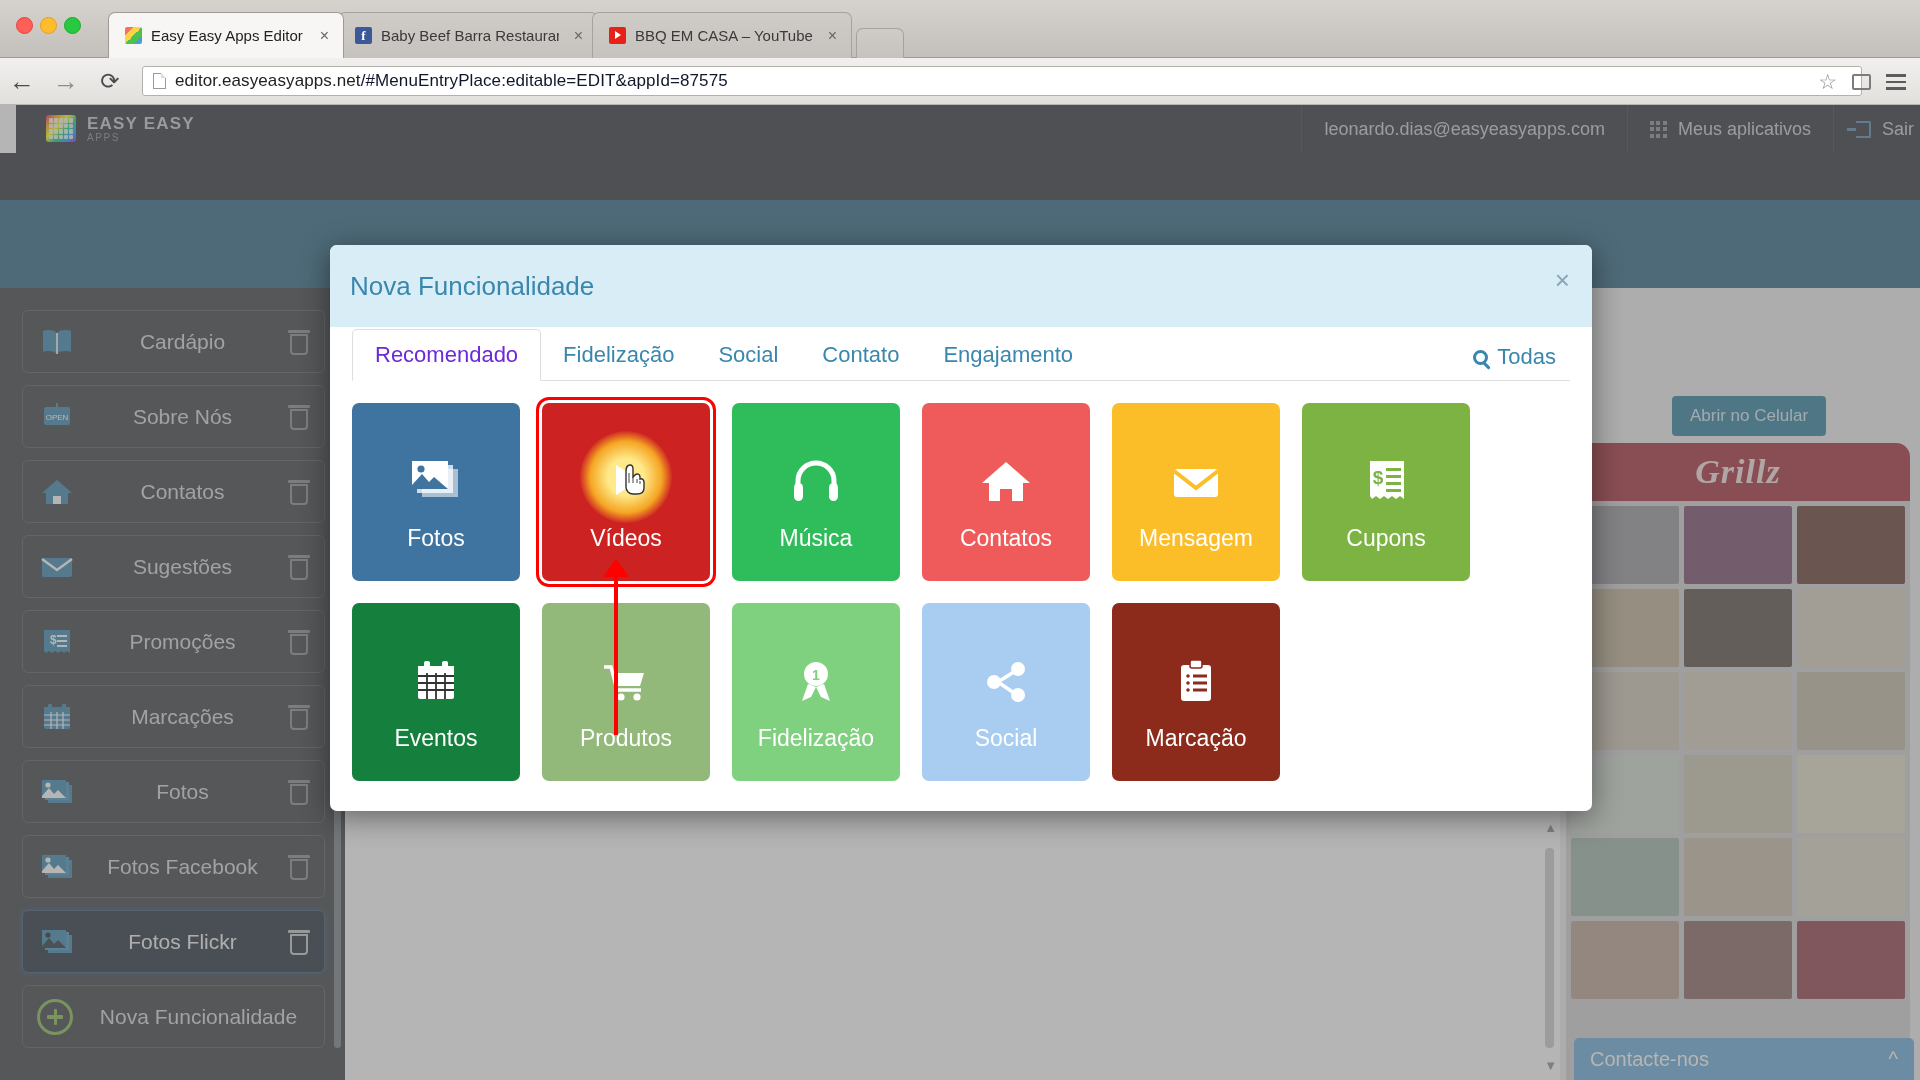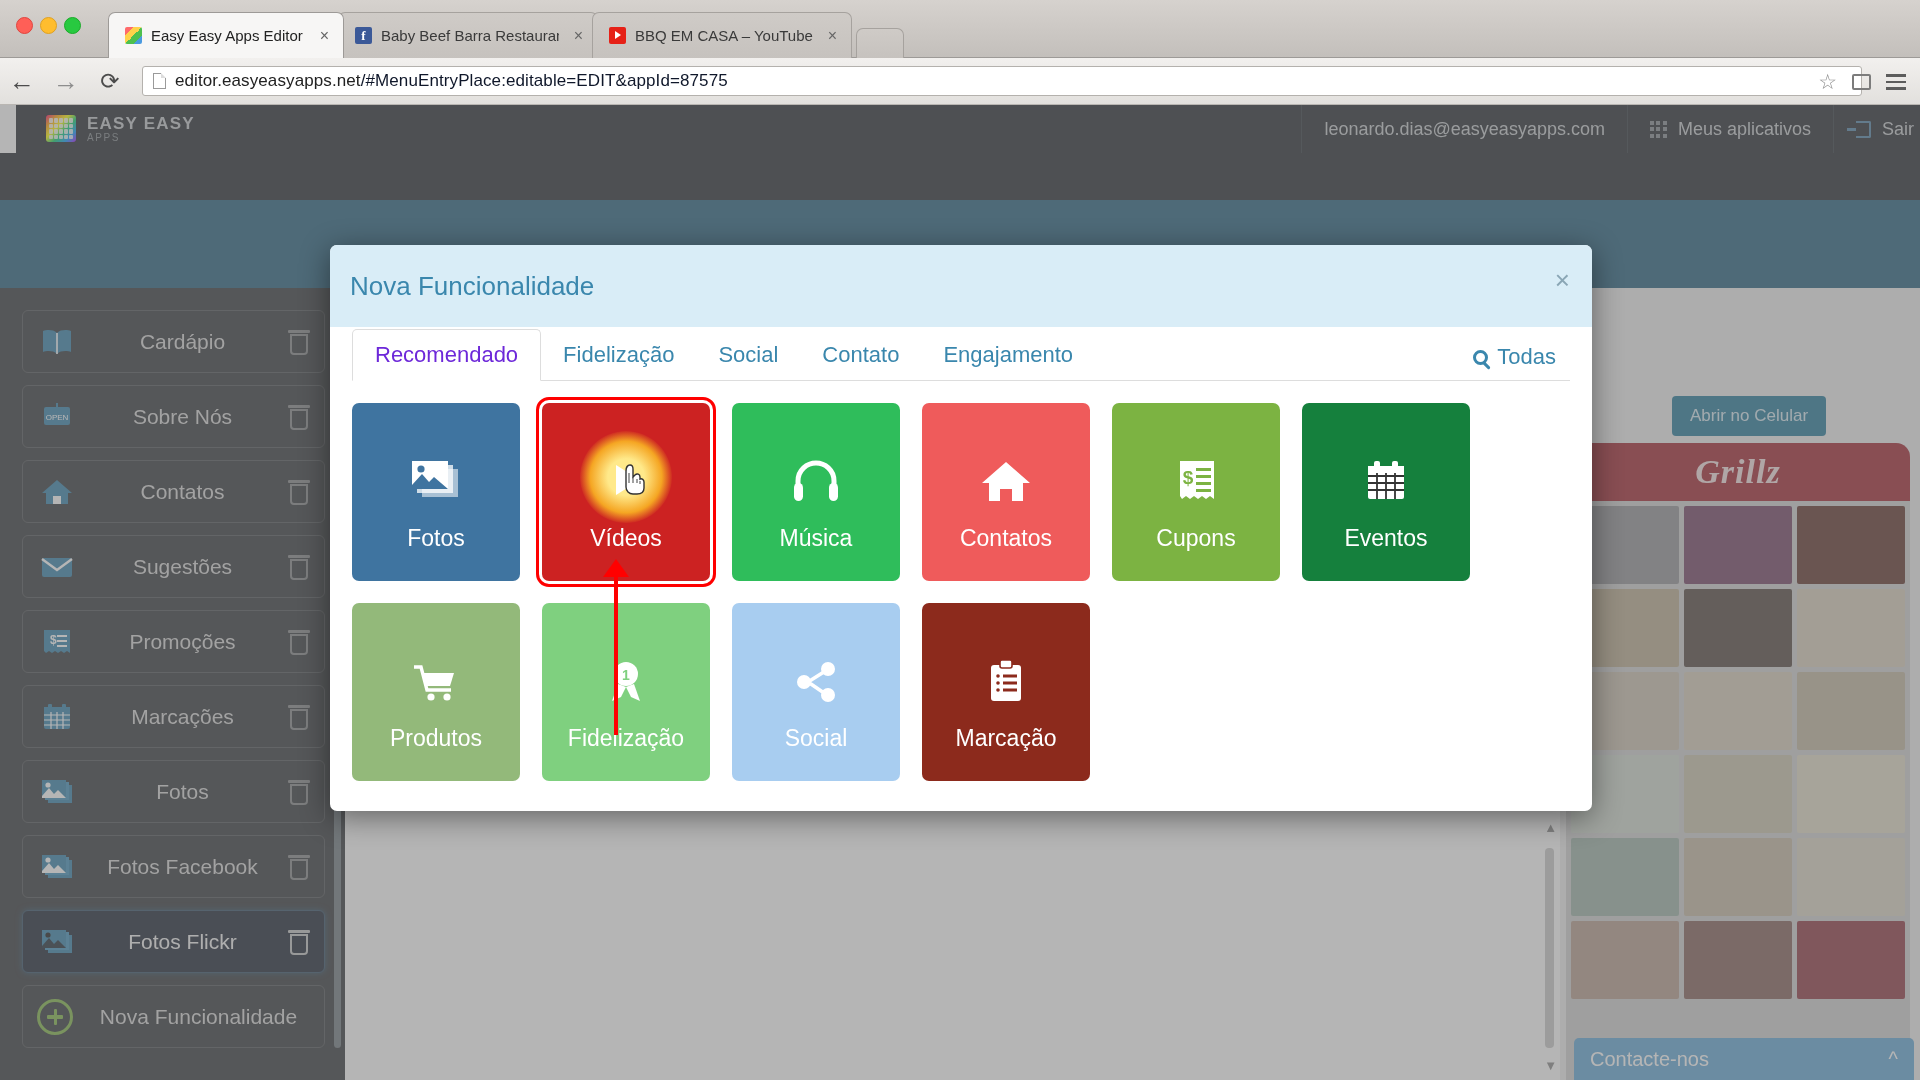--- a/index.html
+++ b/index.html
@@ -559,20 +559,29 @@
           <div class="tile" style="background:#ef5b5b">
             <span class="ic">
               <svg class="i" width="56" height="50" viewBox="0 0 56 50">
                   <path d="M28 5 L52 26 L45 26 L45 44 L11 44 L11 26 L4 26 Z" fill="#fff"></path>
                   <rect x="22" y="32" width="12" height="12" fill="#ef5b5b"></rect>
                 </svg>
             </span>
             <span class="nm">Contatos</span>
           </div>
 
+          <div class="tile" style="background:#fbbd28">
+            <span class="ic">
+              <svg class="i" width="56" height="50" viewBox="0 0 56 50">
+                  <rect x="6" y="12" width="44" height="28" rx="3" fill="#fff"></rect>
+                  <path d="M6 14 L28 31 L50 14" stroke="#fbbd28" stroke-width="4" fill="none"></path>
+                </svg>
+            </span>
+            <span class="nm">Mensagem</span>
+          </div>
 
           <div class="tile" style="background:#7cb342">
             <span class="ic">
               <svg class="i" width="56" height="50" viewBox="0 0 56 50">
                   <path d="M12 4 L46 4 L46 42 L42 39 L38 42 L34 39 L30 42 L26 39 L22 42 L18 39 L14 42 L12 39 Z" fill="#fff"></path>
                   <text x="20" y="27" font-size="19" fill="#7cb342" font-family="Liberation Sans" font-weight="bold" text-anchor="middle">$</text>
                   <g fill="#7cb342">
                     <rect x="28" y="11" width="15" height="3"></rect>
                     <rect x="28" y="18" width="15" height="3"></rect>
                     <rect x="28" y="25" width="15" height="3"></rect>

